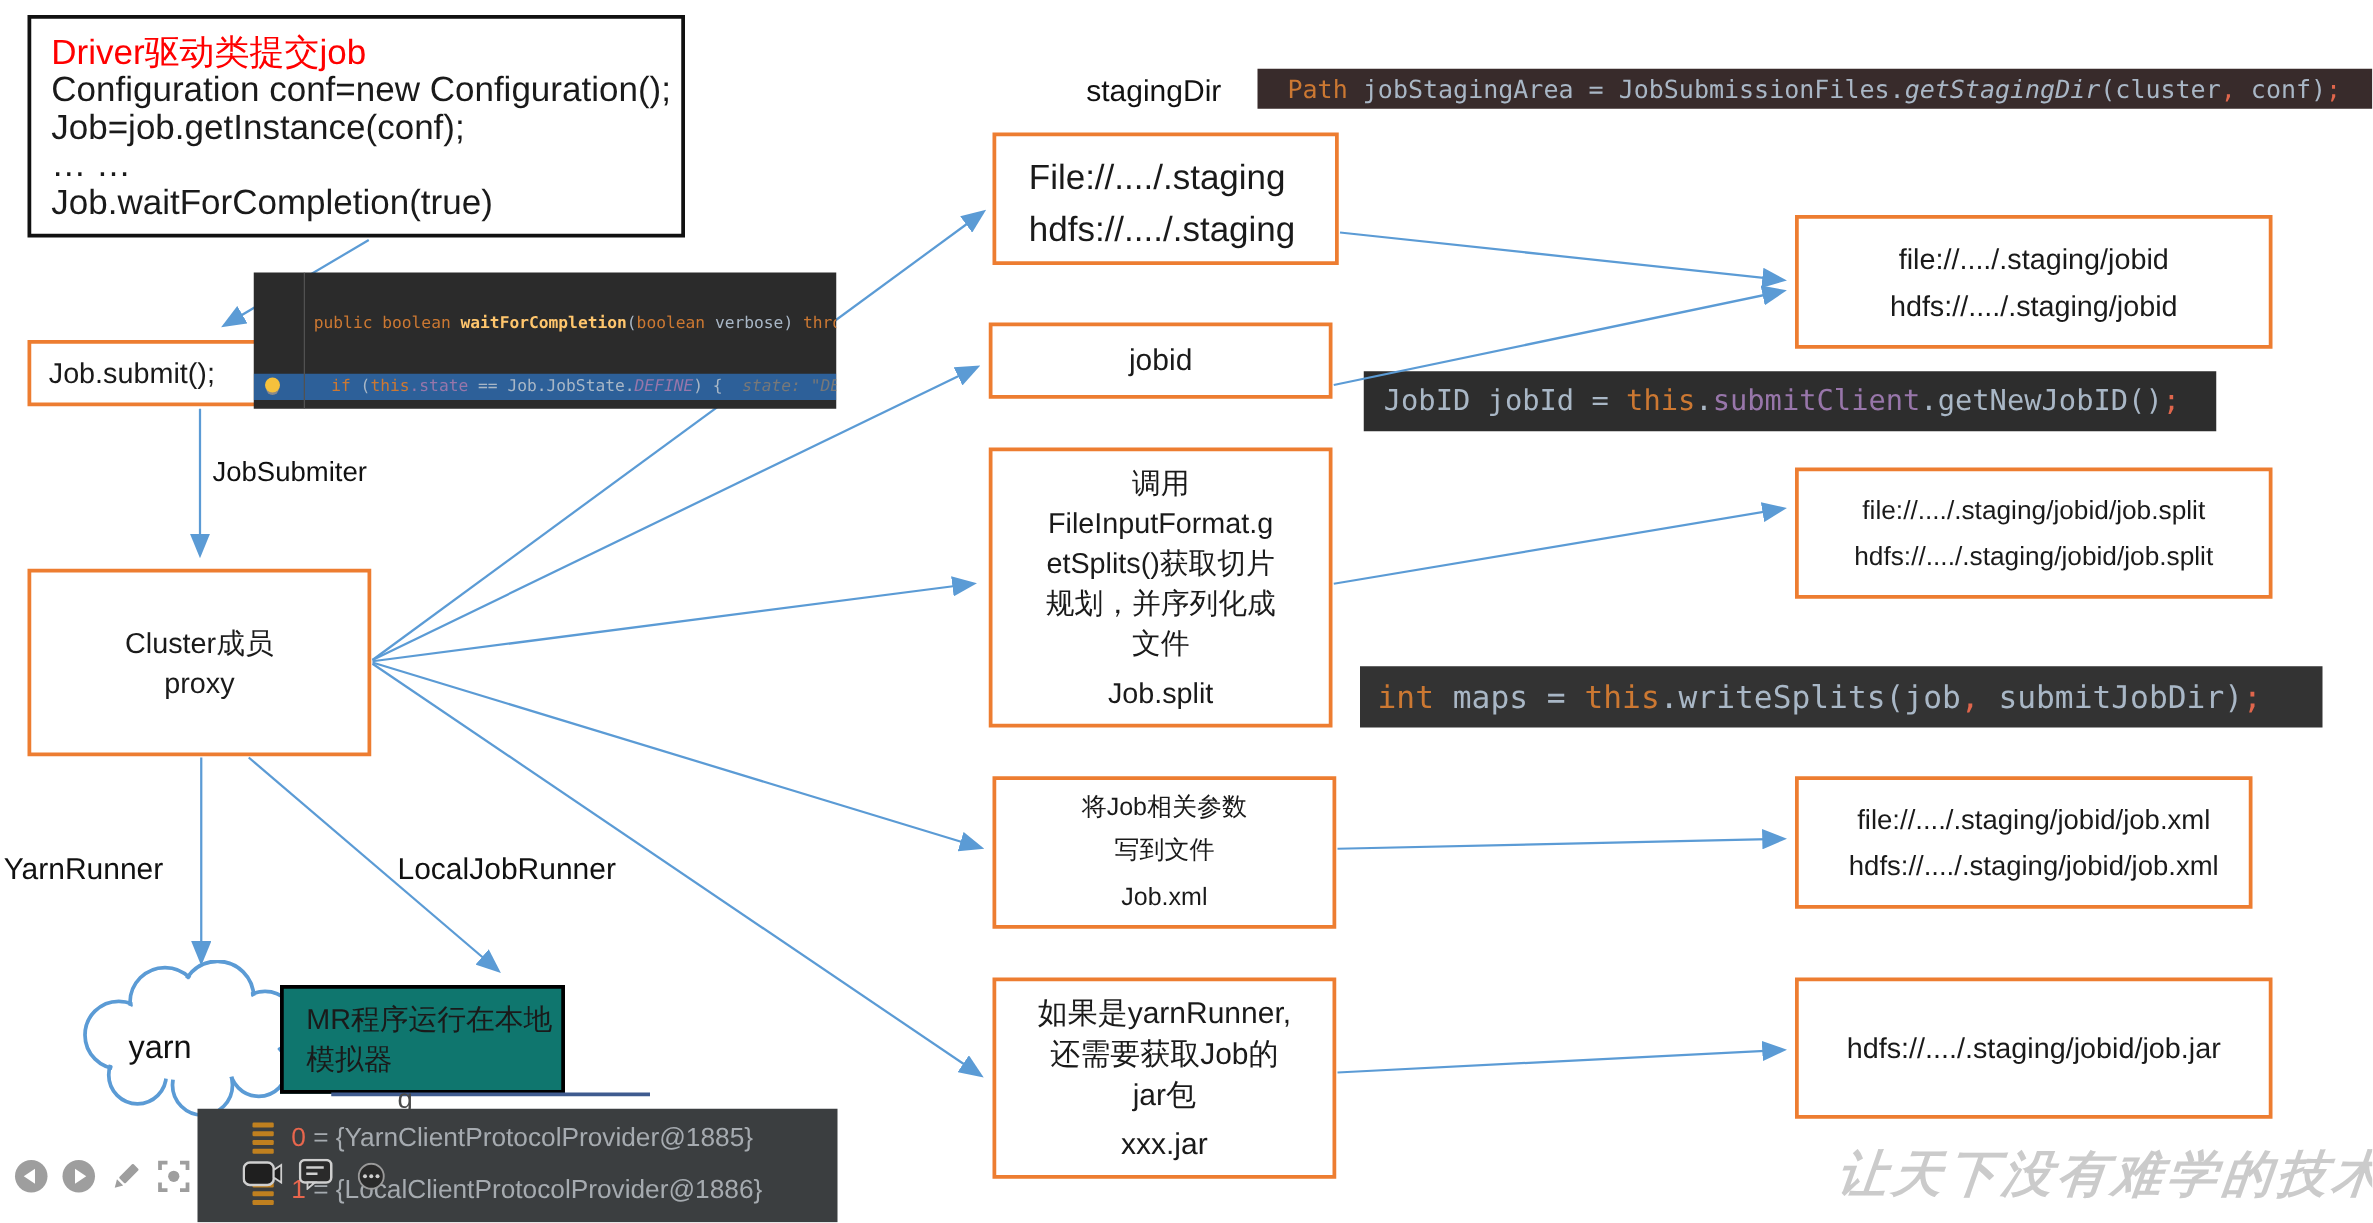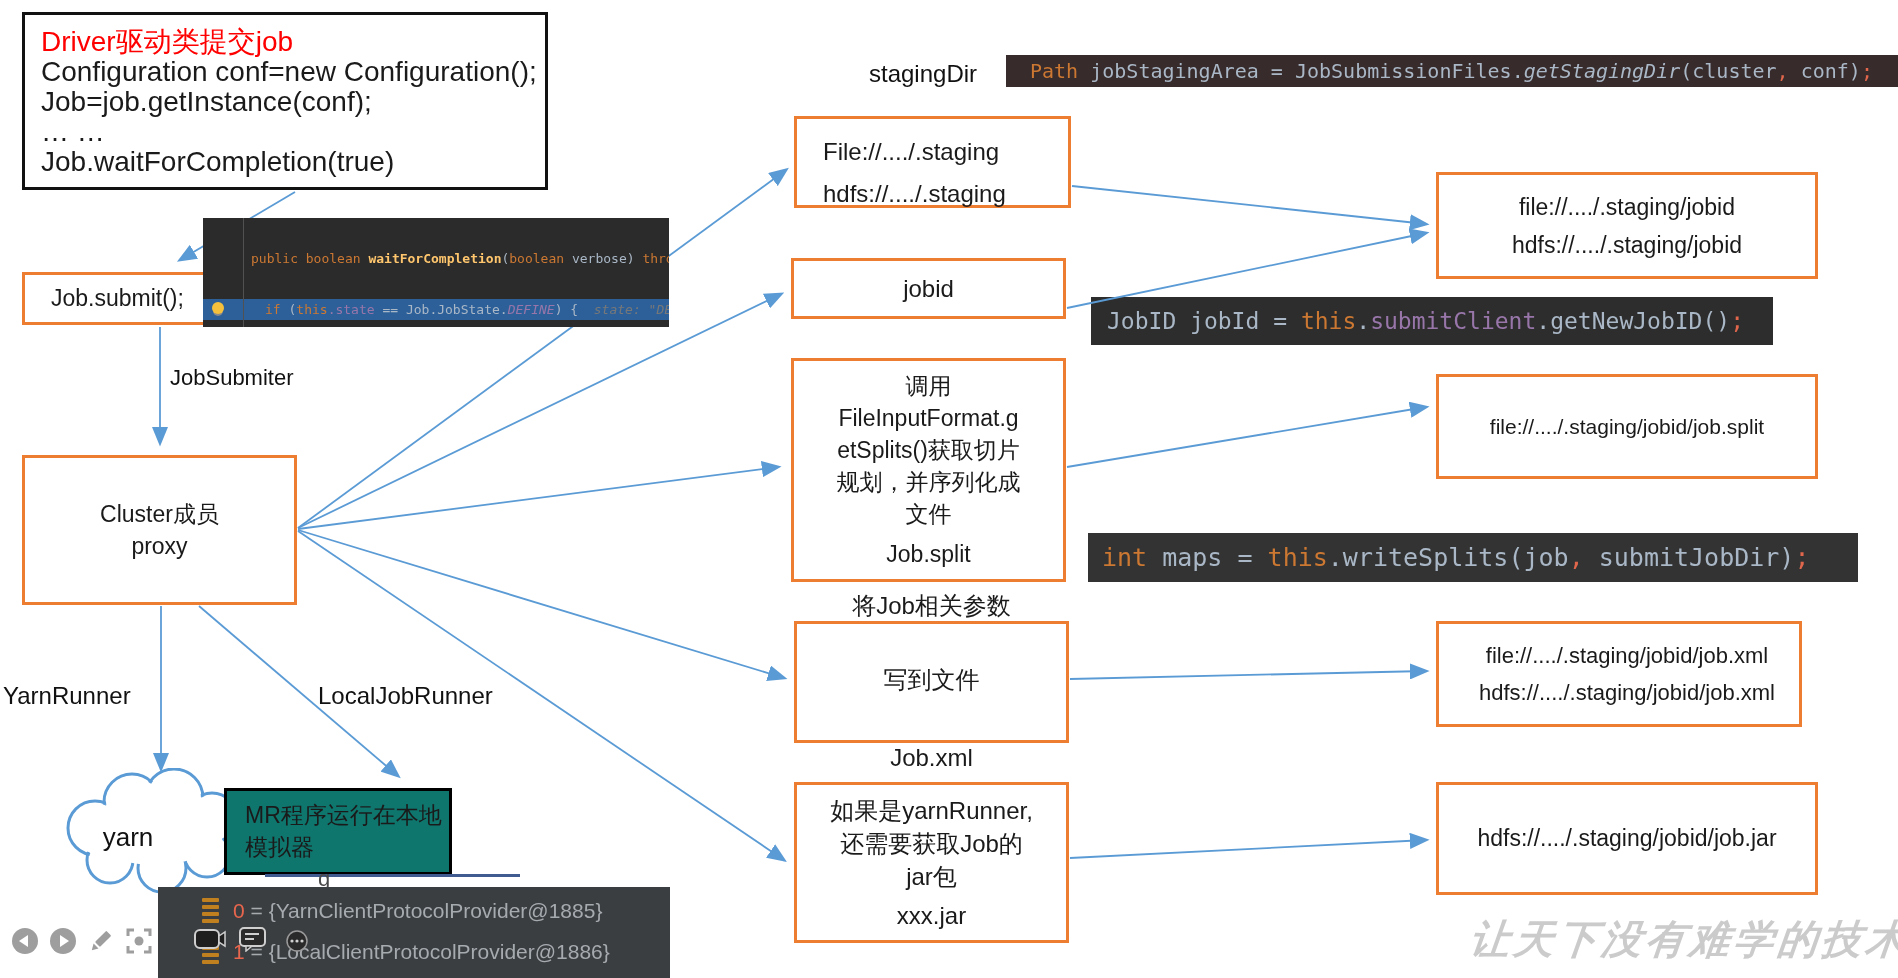--- a/index.html
+++ b/index.html
@@ -81,21 +81,21 @@
 
   <div class="kbox" style="left:22px;top:12px;width:526px;height:178px;padding:12px 0 0 16px;font-size:28px;line-height:30px;">
     <div style="color:#FF0000;">Driver驱动类提交job</div>
     <div>Configuration conf=new Configuration();</div>
     <div>Job=job.getInstance(conf);</div>
     <div>… …</div>
     <div>Job.waitForCompletion(true)</div>
   </div>
 
   <div class="obox" style="left:22px;top:272px;width:188px;height:53px;display:flex;align-items:center;">
-    <span style="font-size:23px;padding-left:26px;white-space:nowrap;">Job.submit();</span>
+    <span style="font-size:23px;padding-left:14px;white-space:nowrap;">Job.submit();</span>
   </div>
 
   <div class="ide mono" style="z-index:4;">
     <div class="ide-line"><span class="tk-o">public boolean </span><span class="tk-y">waitForCompletion</span><span class="tk-p">(</span><span class="tk-o">boolean</span><span class="tk-p"> verbose) </span><span class="tk-o">throws</span></div>
     <div class="ide-line ide-l2"><span class="bulb"></span><span style="padding-left:14px;"></span><span class="tk-o">if</span><span class="tk-p"> (</span><span class="tk-o">this</span><span class="tk-pu">.state</span><span class="tk-p"> == Job.JobState.</span><span class="tk-pui">DEFINE</span><span class="tk-p">) {</span><span class="tk-g">  state: "DE</span></div>
     
     
     <div class="ide-gutter"></div>
   </div>
 
@@ -136,21 +136,21 @@
     <div>MR程序运行在本地</div>
     <div>模拟器</div>
   </div>
 
   <div class="lbl" style="left:869px;top:60px;font-size:24px;">stagingDir</div>
 
   <div class="codebar mono" style="left:1006px;top:55px;width:892px;height:32px;background:#382b2b;padding-left:24px;font-size:20px;">
     <span class="tk-o">Path </span><span class="tk-p">jobStagingArea = </span><span class="tk-p">JobSubmissionFiles.</span><span class="tk-pi">getStagingDir</span><span class="tk-p">(cluster</span><span class="tk-sc">,</span><span class="tk-p"> conf)</span><span class="tk-sc">;</span>
   </div>
 
-  <div class="obox" style="left:794px;top:116px;width:277px;height:92px;padding:12px 0 0 26px;font-size:24px;line-height:42px;">
+  <div class="obox" style="left:794px;top:106px;width:277px;height:106px;padding:12px 0 0 26px;font-size:28px;line-height:42px;">
     <div>File://..../.staging</div>
     <div>hdfs://..../.staging</div>
   </div>
 
   <div class="obox ctr" style="left:791px;top:258px;width:275px;height:61px;font-size:24px;">
     <div>jobid</div>
   </div>
 
   <div class="codebar mono" style="left:1091px;top:297px;width:682px;height:48px;background:#2d2d2d;padding-left:16px;font-size:23px;">
     <span class="tk-p">JobID jobId = </span><span class="tk-o">this</span><span class="tk-p">.</span><span class="tk-pu">submitClient</span><span class="tk-p">.getNewJobID()</span><span class="tk-sc">;</span>
@@ -162,40 +162,41 @@
     <div>etSplits()获取切片</div>
     <div>规划，并序列化成</div>
     <div>文件</div>
     <div style="margin-top:8px;">Job.split</div>
   </div>
 
   <div class="codebar mono" style="left:1088px;top:533px;width:770px;height:49px;background:#333333;padding-left:14px;font-size:25px;">
     <span class="tk-o">int </span><span class="tk-p">maps = </span><span class="tk-o">this</span><span class="tk-p">.writeSplits(job</span><span class="tk-sc">,</span><span class="tk-p"> submitJobDir)</span><span class="tk-sc">;</span>
   </div>
 
-  <div class="obox ctr" style="left:794px;top:621px;width:275px;height:122px;font-size:24px;line-height:34px;gap:40px;">
+  <div class="obox ctr" style="left:794px;top:621px;width:275px;height:122px;font-size:20px;line-height:34px;">
     <div>将Job相关参数</div>
     <div>写到文件</div>
     <div style="margin-top:4px;">Job.xml</div>
   </div>
 
   <div class="obox ctr" style="left:794px;top:782px;width:275px;height:161px;font-size:24px;line-height:33px;">
     <div>如果是yarnRunner,</div>
     <div>还需要获取Job的</div>
     <div>jar包</div>
     <div style="margin-top:6px;">xxx.jar</div>
   </div>
 
   <div class="obox ctr" style="left:1436px;top:172px;width:382px;height:107px;font-size:23px;line-height:38px;">
     <div>file://..../.staging/jobid</div>
     <div>hdfs://..../.staging/jobid</div>
   </div>
 
   <div class="obox ctr" style="left:1436px;top:374px;width:382px;height:105px;font-size:21px;line-height:37px;">
     <div>file://..../.staging/jobid/job.split</div>
+    <div>hdfs://..../.staging/jobid/job.split</div>
   </div>
 
   <div class="obox ctr" style="left:1436px;top:621px;width:366px;height:106px;font-size:22px;line-height:37px;padding-left:16px;">
     <div>file://..../.staging/jobid/job.xml</div>
     <div>hdfs://..../.staging/jobid/job.xml</div>
   </div>
 
   <div class="obox ctr" style="left:1436px;top:782px;width:382px;height:113px;font-size:23px;">
     <div>hdfs://..../.staging/jobid/job.jar</div>
   </div>

